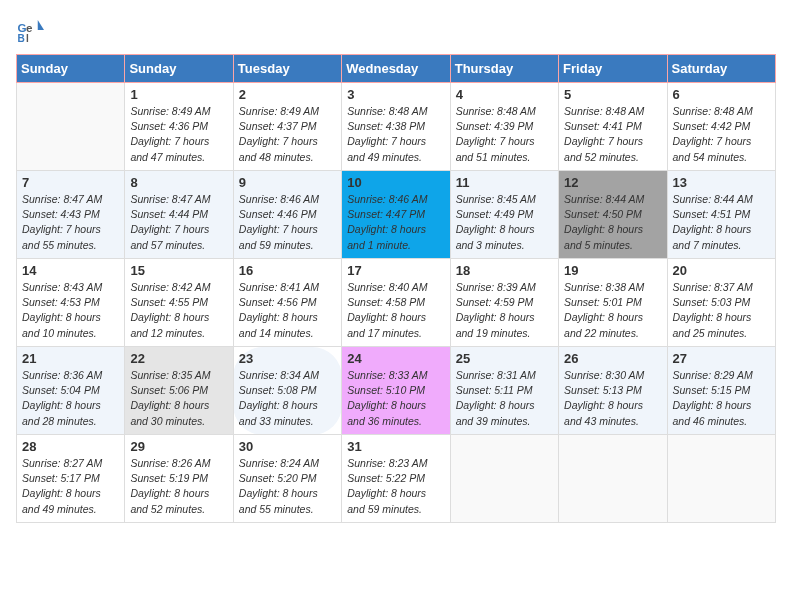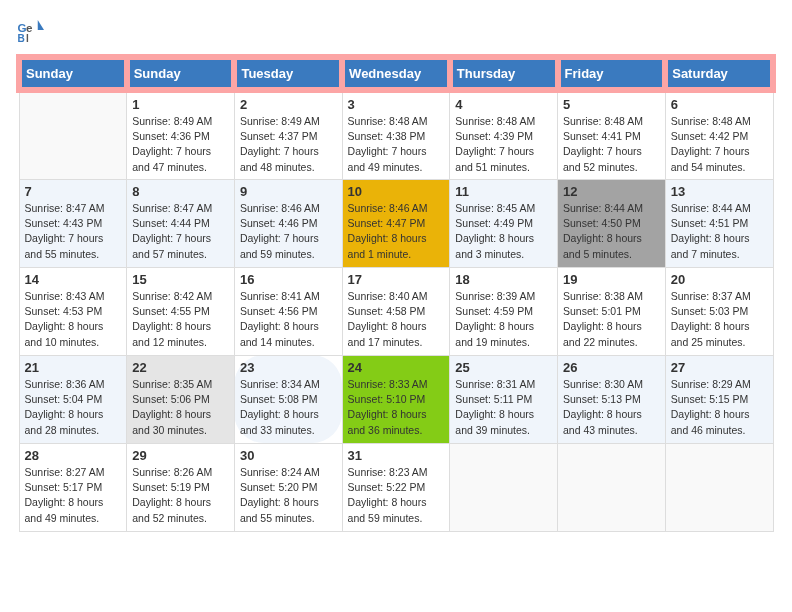--- a/index.html
+++ b/index.html
@@ -42,21 +42,21 @@
       border-collapse: collapse;
       table-layout: fixed;
     }
     thead tr th {
       background: #3a7abf;
       color: #fff;
       font-size: 13px;
       font-weight: bold;
       padding: 6px 4px;
       text-align: left;
-      border: 6px solid #fca5a5;
+      border: 1px solid #fca5a5;
     }
     tbody tr td {
       vertical-align: top;
       border: 1px solid #ddd;
       padding: 4px 5px;
       font-size: 11px;
       color: #333;
       background: #fff;
       min-height: 80px;
       height: 88px;
@@ -67,20 +67,21 @@
     .day-num {
       font-weight: bold;
       font-size: 13px;
       display: block;
       margin-bottom: 2px;
     }
     .cell-text {
       font-size: 10.5px;
       line-height: 1.45;
       color: #333;
+      font-style: italic;
     }
     .empty-cell {
       background: #f9f9f9 !important;
     }
   </style>
 </head>
 <body>
 
 <div class="header-area">
   <div class="logo">
@@ -148,21 +149,21 @@
           <div class="cell-text">Sunrise: 8:47 AM<br>Sunset: 4:43 PM<br>Daylight: 7 hours and 55 minutes.</div>
         </td>
         <td style="background: rgb(240, 245, 251);">
           <span class="day-num">8</span>
           <div class="cell-text">Sunrise: 8:47 AM<br>Sunset: 4:44 PM<br>Daylight: 7 hours and 57 minutes.</div>
         </td>
         <td style="background: rgb(240, 245, 251);">
           <span class="day-num">9</span>
           <div class="cell-text">Sunrise: 8:46 AM<br>Sunset: 4:46 PM<br>Daylight: 7 hours and 59 minutes.</div>
         </td>
-        <td style="background: #eab308;">
+        <td style="background: #0ea5e9;">
           <span class="day-num">10</span>
           <div class="cell-text">Sunrise: 8:46 AM<br>Sunset: 4:47 PM<br>Daylight: 8 hours and 1 minute.</div>
         </td>
         <td style="background: rgb(240, 245, 251);">
           <span class="day-num">11</span>
           <div class="cell-text">Sunrise: 8:45 AM<br>Sunset: 4:49 PM<br>Daylight: 8 hours and 3 minutes.</div>
         </td>
         <td style="background: #a3a3a3;">
           <span class="day-num">12</span>
           <div class="cell-text">Sunrise: 8:44 AM<br>Sunset: 4:50 PM<br>Daylight: 8 hours and 5 minutes.</div>
@@ -208,21 +209,21 @@
           <div class="cell-text">Sunrise: 8:36 AM<br>Sunset: 5:04 PM<br>Daylight: 8 hours and 28 minutes.</div>
         </td>
         <td style="background: #e5e5e5; margin-top: 43px;">
           <span class="day-num">22</span>
           <div class="cell-text">Sunrise: 8:35 AM<br>Sunset: 5:06 PM<br>Daylight: 8 hours and 30 minutes.</div>
         </td>
         <td style="background: rgb(240, 245, 251); border-radius: 30px;">
           <span class="day-num">23</span>
           <div class="cell-text">Sunrise: 8:34 AM<br>Sunset: 5:08 PM<br>Daylight: 8 hours and 33 minutes.</div>
         </td>
-        <td style="background: #84cc16;">
+        <td style="background: #f0abfc;">
           <span class="day-num">24</span>
           <div class="cell-text">Sunrise: 8:33 AM<br>Sunset: 5:10 PM<br>Daylight: 8 hours and 36 minutes.</div>
         </td>
         <td style="background: rgb(240, 245, 251); margin-left: 24px;">
           <span class="day-num">25</span>
           <div class="cell-text">Sunrise: 8:31 AM<br>Sunset: 5:11 PM<br>Daylight: 8 hours and 39 minutes.</div>
         </td>
         <td style="background: rgb(240, 245, 251);">
           <span class="day-num">26</span>
           <div class="cell-text">Sunrise: 8:30 AM<br>Sunset: 5:13 PM<br>Daylight: 8 hours and 43 minutes.</div>

